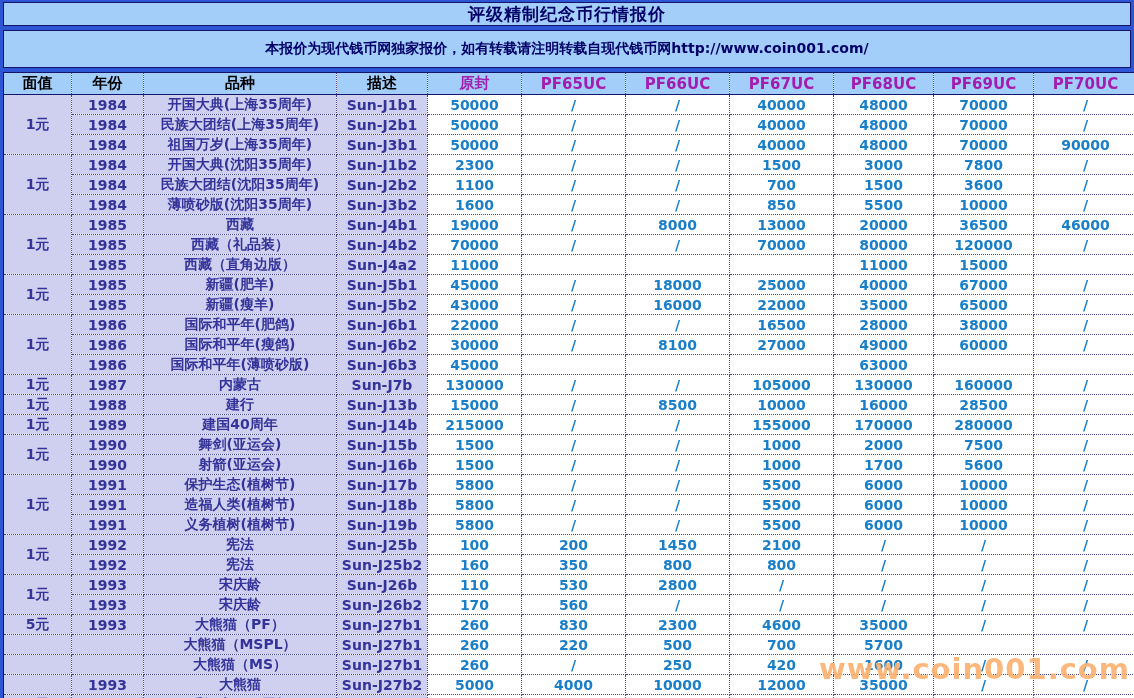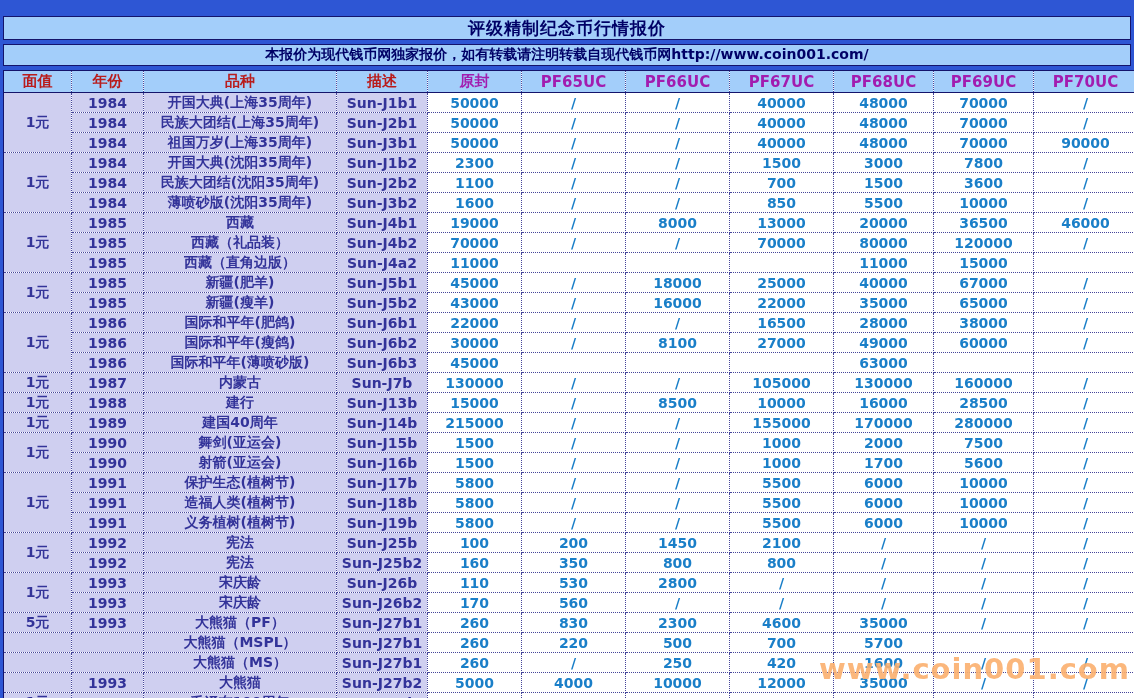--- a/index.html
+++ b/index.html
@@ -3,30 +3,30 @@
 <meta charset="utf-8">
 <style>
   html,body{margin:0;padding:0;}
   body{
     width:1134px;height:698px;overflow:hidden;
     font-family:"DejaVu Sans","Liberation Sans",sans-serif;
     font-weight:bold;
     background:#2e56d4;
     position:relative;
   }
-  .frame{position:absolute;inset:0;padding:16px 3px 0 3px;box-sizing:border-box;}
+  .frame{position:absolute;inset:0;padding:2px 3px 0 3px;box-sizing:border-box;}
   .bar{
     background:#a3cefa;
     border:1px solid #14146b;
     box-sizing:border-box;
     display:flex;align-items:center;justify-content:center;
     color:#000066;
   }
   .title-bar{height:24px;font-size:17px;letter-spacing:1px;}
-  .subtitle-bar{height:22px;margin-top:4px;font-size:14px;}
+  .subtitle-bar{height:38px;margin-top:4px;font-size:14px;}
   table.quote{
     margin-top:4px;
     width:1128px;
     border-collapse:collapse;
     table-layout:fixed;
     border:1px solid #14146b;
     background:#ffffff;
   }
   table.quote th, table.quote td{
     border:1px dotted #45459a;
@@ -37,21 +37,21 @@
     overflow:hidden;
     white-space:nowrap;
   }
   table.quote th{
     height:21px;
     background:#a3cefa;
     font-size:15px;
     border-bottom:1px solid #14146b;
     border-top:1px solid #14146b;
   }
-  th.h-dark{color:#b91c1c;}
+  th.h-dark{color:#000000;}
   th.h-blue{color:#a21caf;}
   th.h-name{text-align:left;padding-left:6px;font-family:Liberation Serif, serif;}
   table.quote td{height:19px;font-size:14px;}
   td.c-lav{background:#cfcff0;color:#333399;}
   td.c-name{text-align:left;padding-left:6px;}
   td.c-price{background:#ffffff;color:#1a7fc8;}
   .watermark{
     position:absolute;
     right:4px;bottom:12px;
     font-size:29px;

